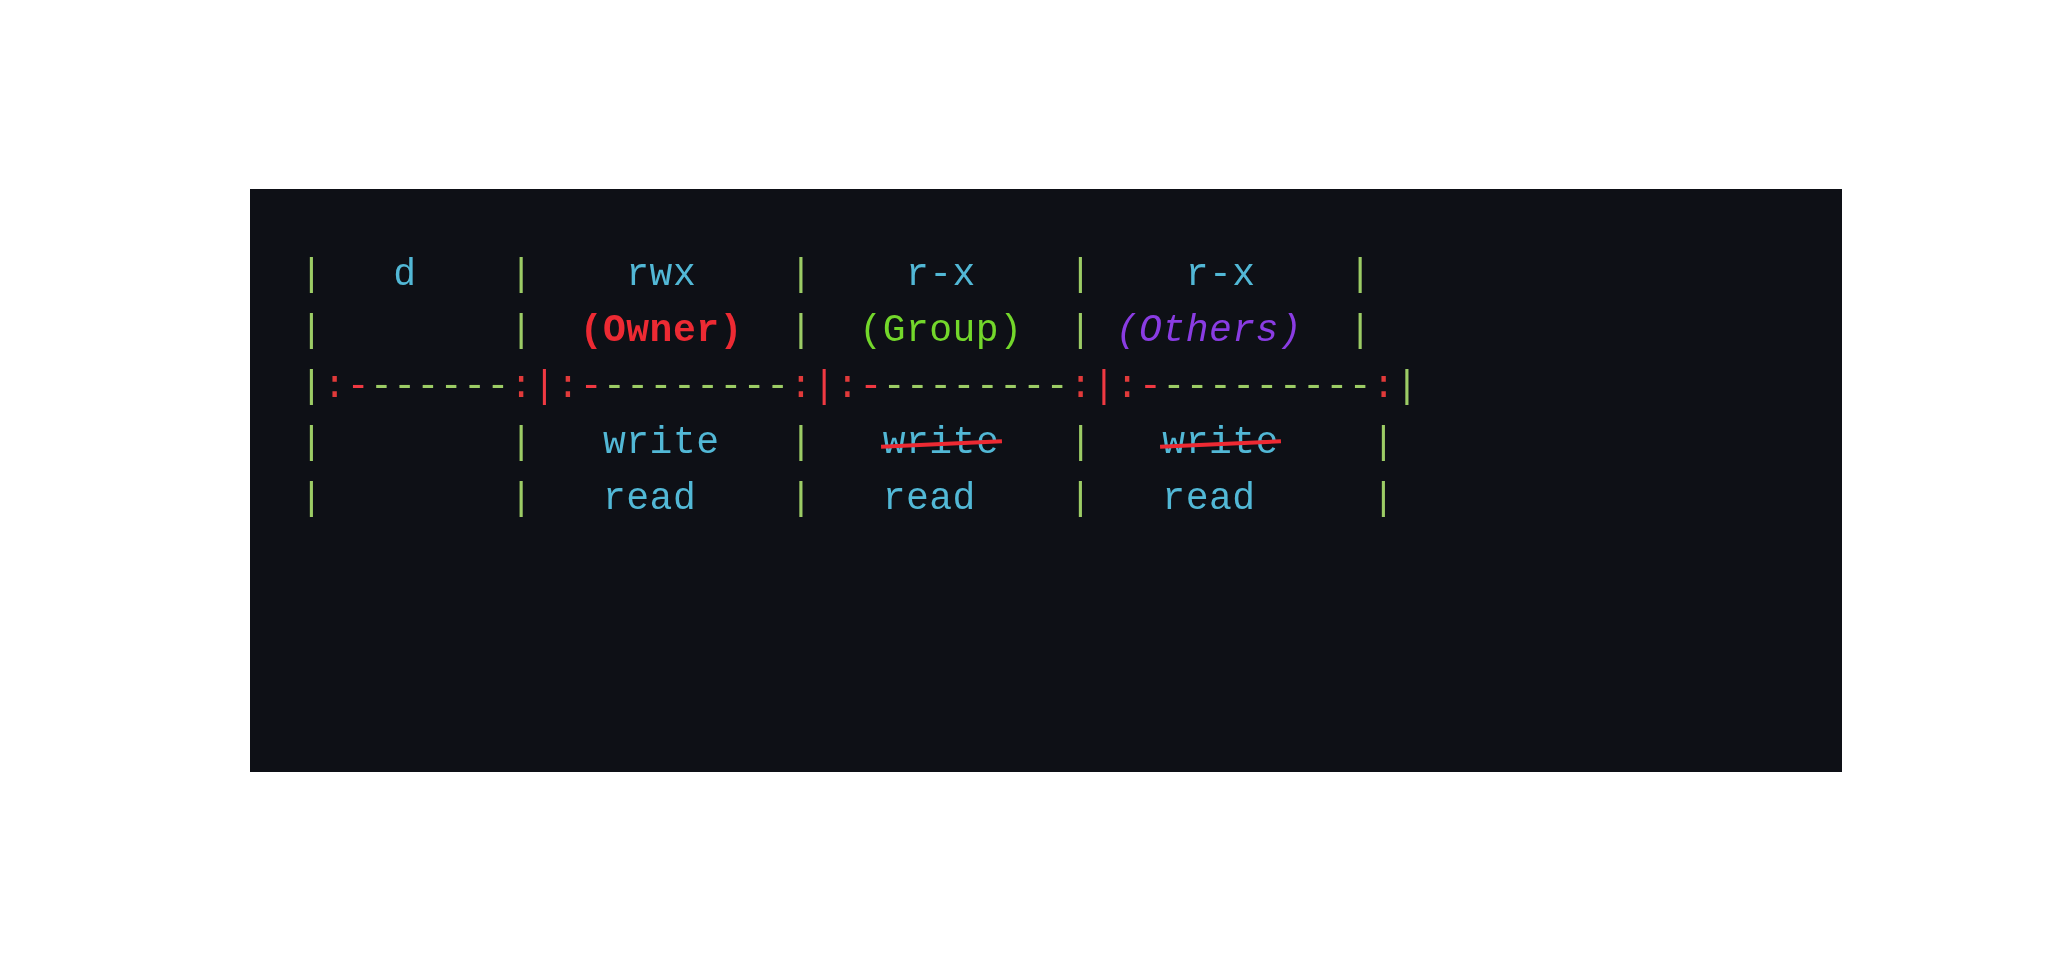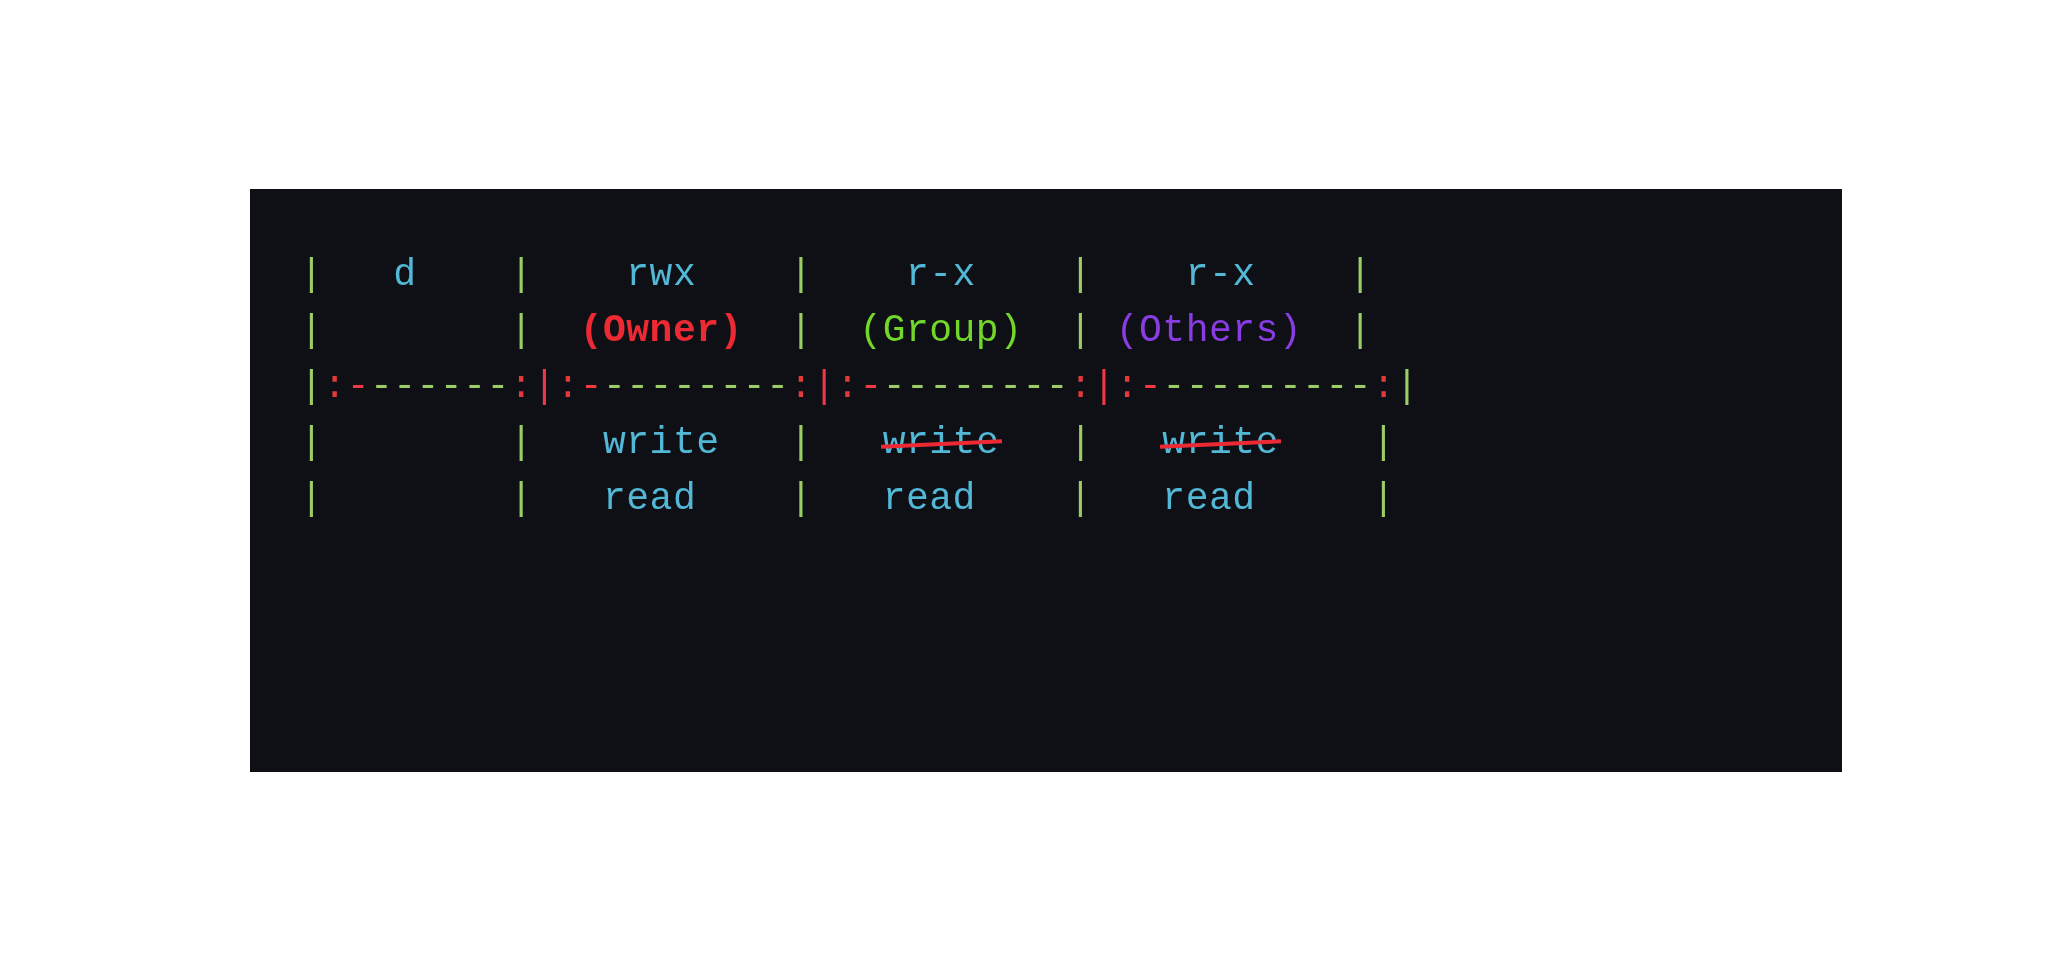--- a/index.html
+++ b/index.html
@@ -21,21 +21,21 @@
   .line{
     white-space:pre;
     color:#9ccc65;   
     text-align:left;
     padding-left:50px;
   }
   .bar  { color:#9ccc65; }   
   .blue { color:#52b8d6; }
   .red  { color:#ed2a33;font-weight:bold; }
   .grn  { color:#73d72b; }
-  .purp { color:#8a3ce3; }
+  .purp { color:#8a3ce3;font-style:italic; }
   .dash-grn{ color:#9ccc65; }
   .dash-red{ color:#f03942; }
   .colon-red{ color:#e13a3a; }
   .strike{
     position:relative;
     display:inline-block;
   }
   .strike::after{
     content:"";
     position:absolute;

